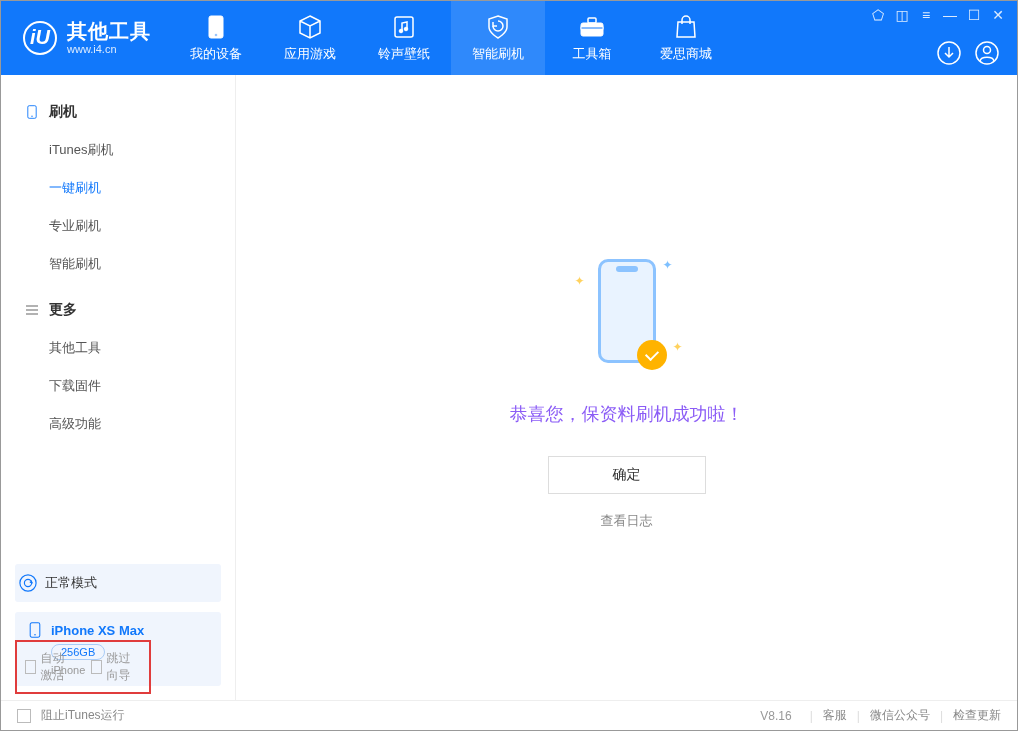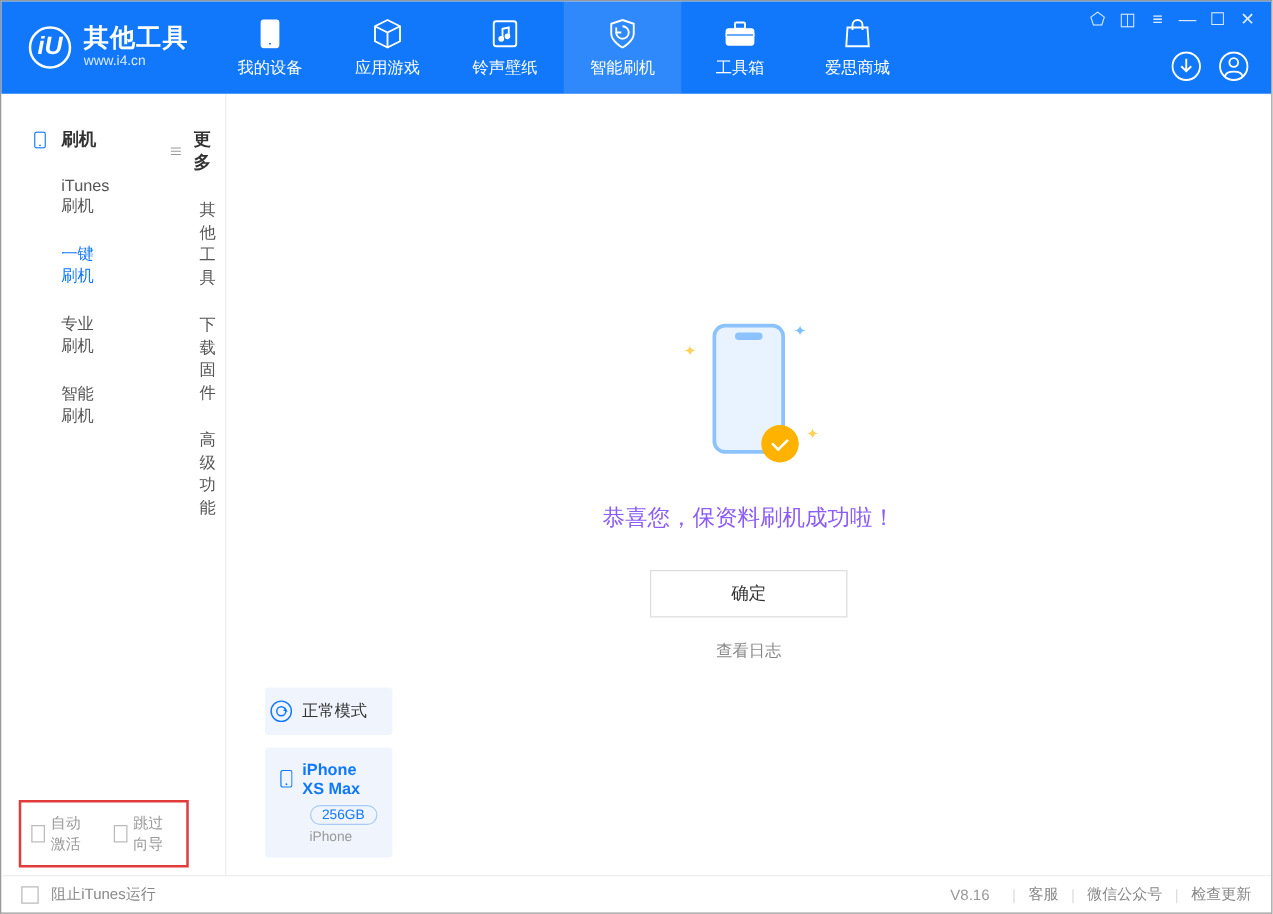--- a/index.html
+++ b/index.html
@@ -19,32 +19,32 @@
 .nav-icon { height: 28px; display: flex; align-items: center; justify-content: center; margin-bottom: 4px; }
 .nav-icon svg { fill: #fff; stroke: #fff; }
 
 .win-controls-top { position: absolute; top: 6px; right: 10px; display: flex; gap: 6px; color: #fff; opacity: .85; font-size: 14px; align-items: center; }
 .win-controls-top span { width: 18px; text-align: center; cursor: pointer; }
 .user-controls { position: absolute; right: 18px; bottom: 10px; display: flex; gap: 14px; }
 .user-controls svg { width: 24px; height: 24px; stroke: #fff; fill: none; stroke-width: 1.5; cursor: pointer; }
 
 
 .body-area { display: flex; height: calc(100% - 74px - 30px); }
-.sidebar { width: 180px; border-right: 1px solid #eee; padding-top: 18px; display: flex; flex-direction: row; }
+.sidebar { width: 235px; border-right: 1px solid #eee; padding-top: 18px; display: flex; flex-direction: column; }
 .side-section { margin-bottom: 8px; }
 .side-head { display: flex; align-items: center; padding: 10px 24px; color: #333; font-size: 14px; font-weight: 600; }
 .side-head svg { width: 14px; height: 14px; margin-right: 10px; }
 .side-item { padding: 10px 24px 10px 48px; font-size: 13px; color: #555; cursor: pointer; }
 .side-item.active { color: #1178fb; }
 
 .sidebar-bottom { margin-top: auto; padding: 0 14px 14px; }
 .mode-card { background: #f0f5fd; border-radius: 3px; padding: 10px 4px; display: flex; align-items: center; font-size: 13px; color: #333; margin-bottom: 10px; }
 .mode-card svg { width: 18px; height: 18px; margin-right: 8px; }
 .device-card { background: #f0f5fd; border-radius: 3px; padding: 10px 12px; }
-.device-line1 { display: flex; align-items: center; font-size: 13px; font-weight: 600; color: #1178fb; justify-content: flex-end; }
+.device-line1 { display: flex; align-items: center; font-size: 13px; font-weight: 600; color: #1178fb; }
 .device-line1 svg { width: 16px; height: 16px; margin-right: 8px; }
 .device-storage { display: inline-block; border: 1px solid #a9ccf7; color: #1178fb; border-radius: 10px; padding: 1px 9px; font-size: 11px; margin: 6px 0 0 24px; }
 .device-type { color: #999; font-size: 11px; margin: 4px 0 0 24px; }
 
 .checkbox-row { border: 2px solid #e03c3c; margin: 10px 14px 0 14px; padding: 8px 8px; display: flex; gap: 16px; font-size: 12px; color: #999; position: absolute; bottom: 36px; left: 0; width: 136px; }
 .ck { display: flex; align-items: center; gap: 5px; cursor: pointer; }
 .ck::before { content: ''; width: 12px; height: 12px; border: 1px solid #bbb; display: inline-block; }
 
 
 .main { flex: 1; display: flex; flex-direction: column; align-items: center; justify-content: center; }

